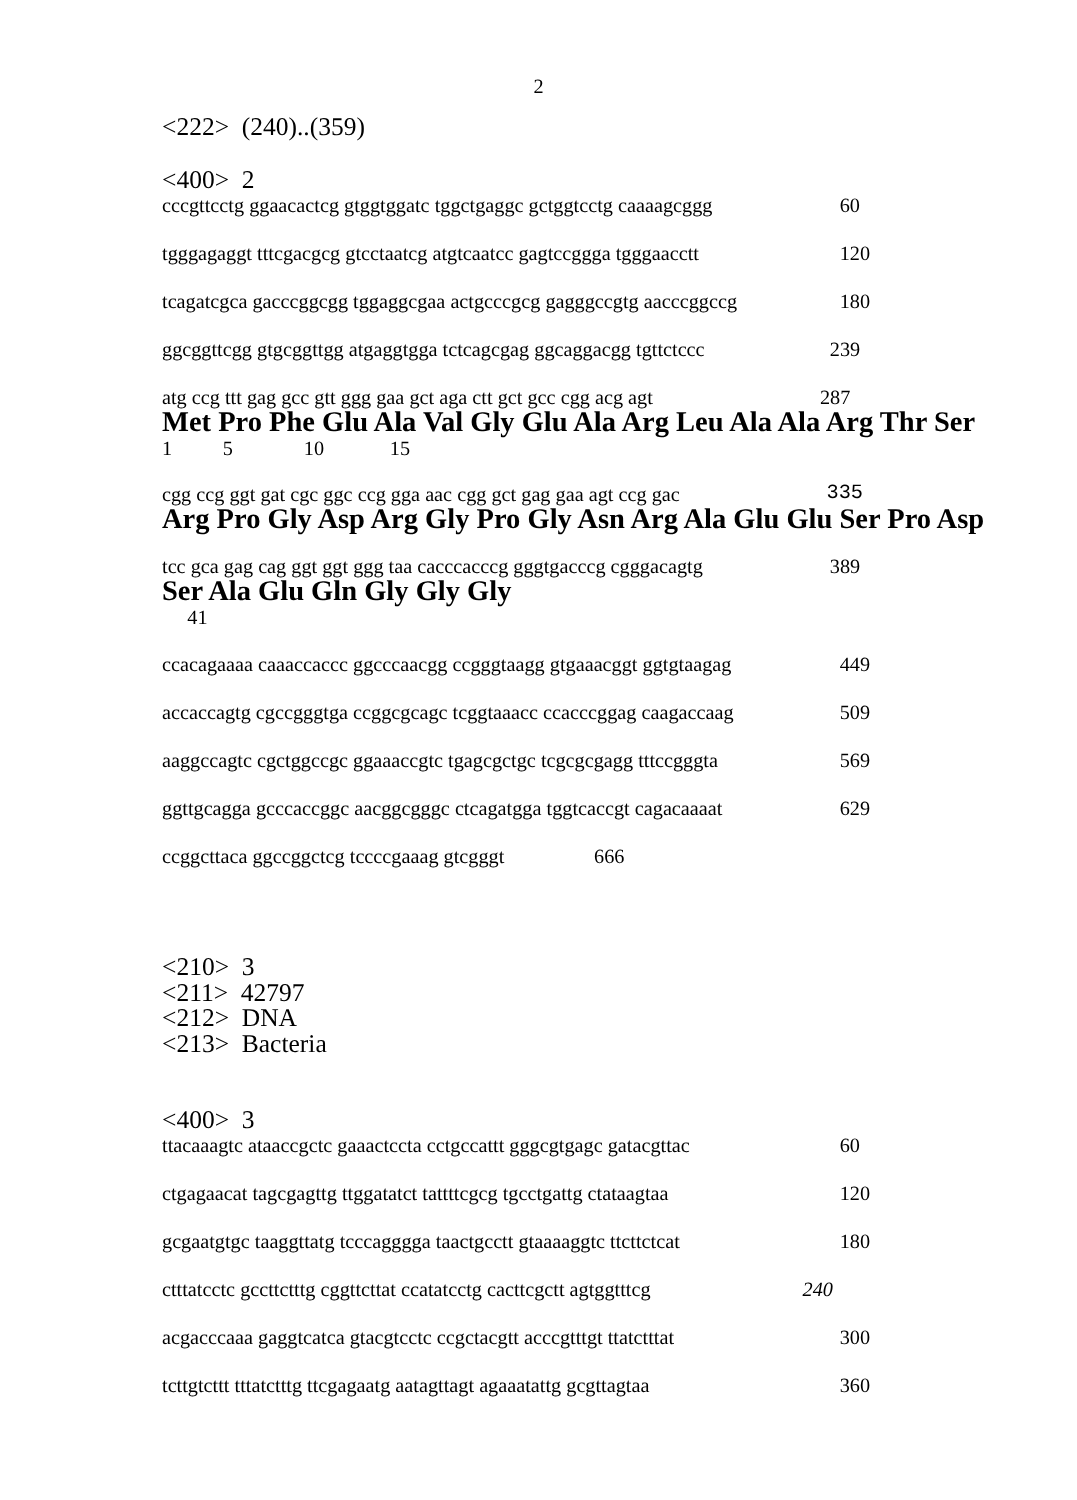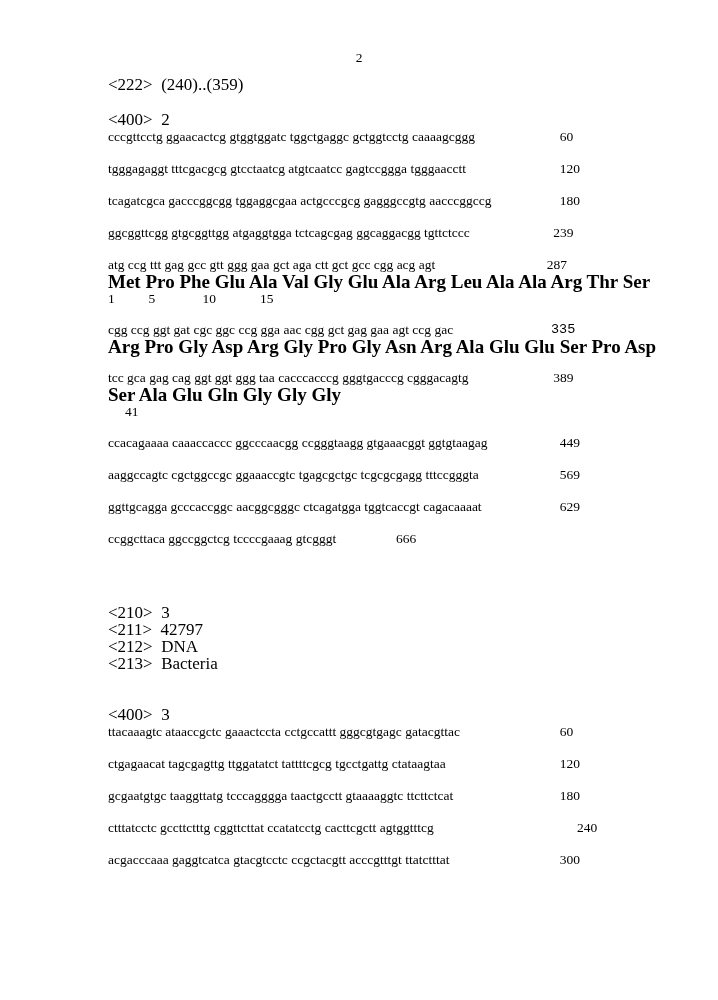--- a/index.html
+++ b/index.html
@@ -116,20 +116,23 @@
           <div class="aa-row">Ser Ala Glu Gln Gly Gly Gly</div>
           <div class="num-row">     41</div>
         </div>
       </div>
 
     <div id="seq2-lines-after">
         <div class="seq-block">
           <div class="seq-row">ccacagaaaa caaaccaccc ggcccaacgg ccgggtaagg gtgaaacggt ggtgtaagag<span class="seq-num" style="left: 451.75px;">449</span></div>
         </div>
         <div class="seq-block">
+          <div class="seq-row">accaccagtg cgccgggtga ccggcgcagc tcggtaaacc ccacccggag caagaccaag<span class="seq-num" style="left: 451.75px;">509</span></div>
+        </div>
+        <div class="seq-block">
           <div class="seq-row">aaggccagtc cgctggccgc ggaaaccgtc tgagcgctgc tcgcgcgagg tttccgggta<span class="seq-num" style="left: 451.75px;">569</span></div>
         </div>
         <div class="seq-block">
           <div class="seq-row">ggttgcagga gcccaccggc aacggcgggc ctcagatgga tggtcaccgt cagacaaaat<span class="seq-num" style="left: 451.75px;">629</span></div>
         </div>
         <div class="seq-block">
           <div class="seq-row">ccggcttaca ggccggctcg tccccgaaag gtcgggt<span class="seq-num" style="left: 288px;">666</span></div>
         </div>
       </div>
 
@@ -150,22 +153,25 @@
         <div class="seq-block">
           <div class="seq-row">ttacaaagtc ataaccgctc gaaactccta cctgccattt gggcgtgagc gatacgttac<span class="seq-num" style="left: 451.75px;">60</span></div>
         </div>
         <div class="seq-block">
           <div class="seq-row">ctgagaacat tagcgagttg ttggatatct tattttcgcg tgcctgattg ctataagtaa<span class="seq-num" style="left: 451.75px;">120</span></div>
         </div>
         <div class="seq-block">
           <div class="seq-row">gcgaatgtgc taaggttatg tcccagggga taactgcctt gtaaaaggtc ttcttctcat<span class="seq-num" style="left: 451.75px;">180</span></div>
         </div>
         <div class="seq-block">
-          <div class="seq-row">ctttatcctc gccttctttg cggttcttat ccatatcctg cacttcgctt agtggtttcg<span class="seq-num" style="left: 469px;">240</span></div>
+          <div class="seq-row">ctttatcctc gccttctttg cggttcttat ccatatcctg cacttcgctt agtggtttcg<span class="seq-num" style="left: 427px; font-style: italic;">240</span></div>
         </div>
         <div class="seq-block">
           <div class="seq-row">acgacccaaa gaggtcatca gtacgtcctc ccgctacgtt acccgtttgt ttatctttat<span class="seq-num" style="left: 451.75px;">300</span></div>
+        </div>
+        <div class="seq-block">
+          <div class="seq-row">tcttgtcttt tttatctttg ttcgagaatg aatagttagt agaaatattg gcgttagtaa<span class="seq-num" style="left: 451.75px;">360</span></div>
         </div>
       </div>
 
   </div>
 
 </div>
 
 </body></html>

